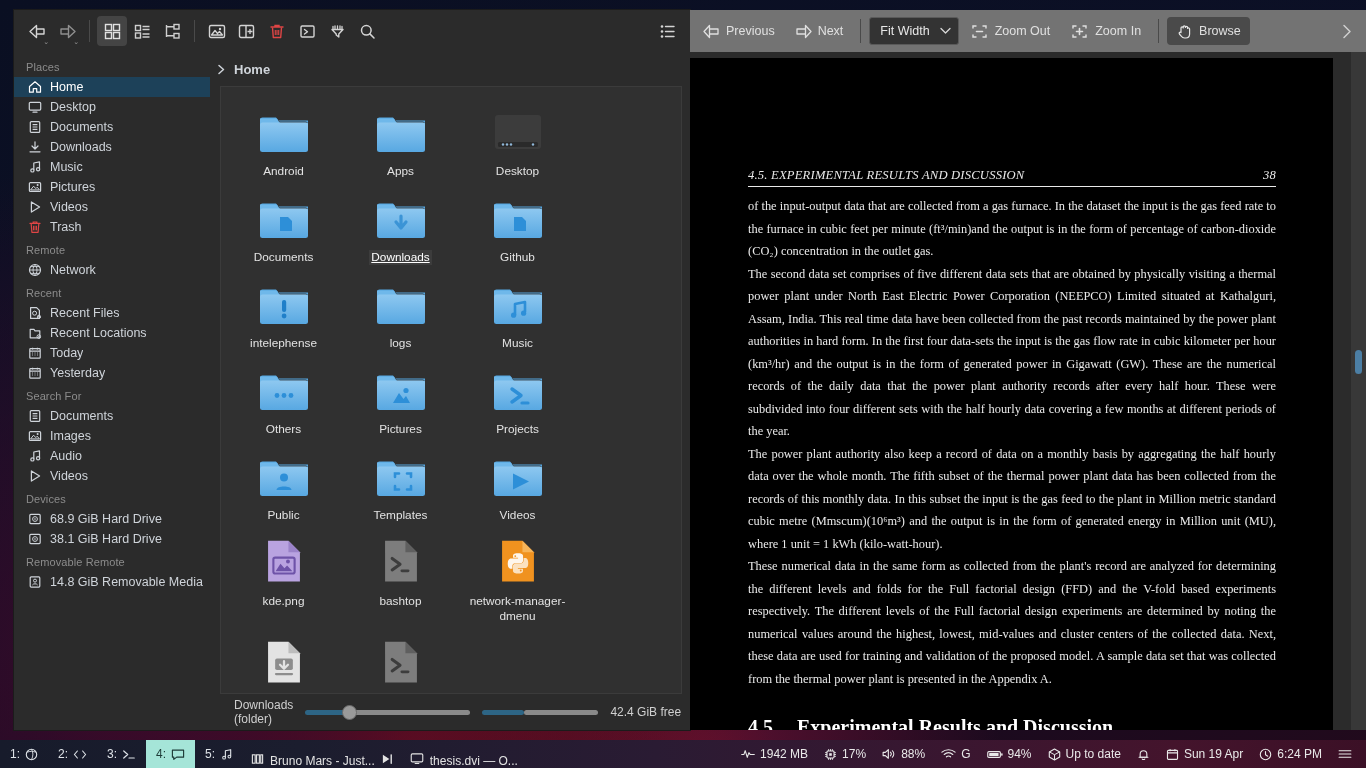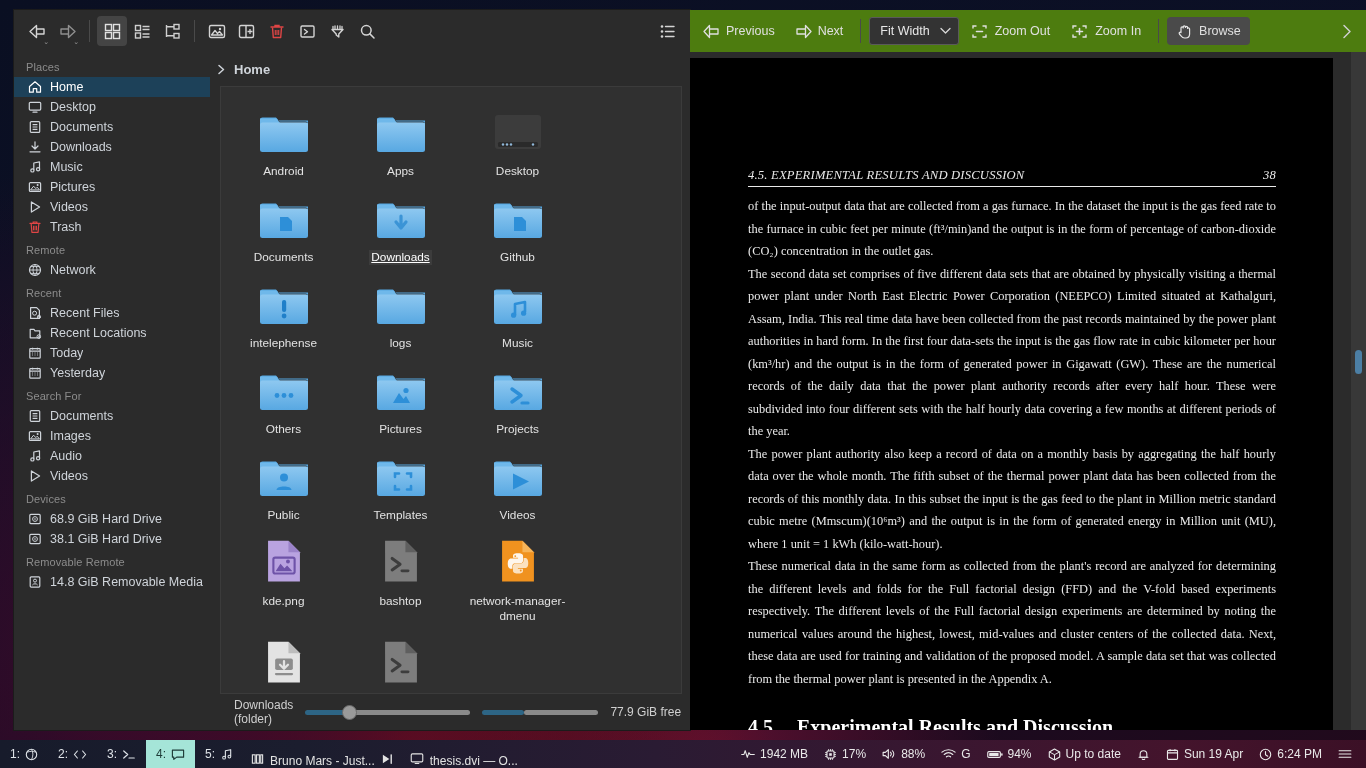--- a/index.html
+++ b/index.html
@@ -57,21 +57,21 @@
   .zs-track { height:5px; border-radius:3px; }
   .zs-a { width:42px; background:#2d6585; }
   .zs-b { width:118px; background:#8a8a8a; }
   .zs-knob { width:15px; height:15px; border-radius:50%; background:#9a9a9a; border:1px solid #6a6a6a; margin:0 -5px; z-index:2; }
   .zs-c { width:42px; background:#2d6585; margin-left:12px; }
   .zs-d { width:74px; background:#8a8a8a; }
   #freespace { font-size:12px; color:#d0d0d0; white-space:nowrap; }
   
   #pdf {
     position:absolute; left:690px; top:10px; width:676px; height:720px;
-    background:#4d7c0f; display:flex; flex-direction:column;
+    background:#737373; display:flex; flex-direction:column;
   }
   #pdf-toolbar { height:42px; flex:0 0 42px; display:flex; align-items:center; padding:0 6px 0 4px; gap:2px; }
   .pbtn { height:28px; display:flex; align-items:center; gap:6px; padding:0 9px; border-radius:4px; color:#e0e0e0; font-size:12.5px; white-space:nowrap; }
   .pbtn.active { background:#4a4a4a; }
   .pselect {
     height:28px; display:flex; align-items:center; gap:10px; padding:0 7px 0 10px;
     border:1px solid #5a5a5a; border-radius:3px; color:#e8e8e8; font-size:12.5px; background:#333;
   }
   .pdf-sep { width:1px; height:24px; background:#4a4a4a; margin:0 6px; }
   #pdf-overflow { margin-left:auto; width:26px; height:28px; display:flex; align-items:center; justify-content:center; color:#cfcfcf; }
@@ -735,21 +735,21 @@
             <i></i>
           </div>
         <span>Downloads (folder)</span>
         <div id="zoomslider">
           <div class="zs-track zs-a"></div>
           <div class="zs-knob"></div>
           <div class="zs-track zs-b"></div>
           <div class="zs-track zs-c"></div>
           <div class="zs-track zs-d"></div>
         </div>
-        <span id="freespace">77.9 GiB free</span>
+        <span id="freespace">42.4 GiB free</span>
       </div>
     </div>
   </div>
 </div>
 
 <div id="pdf">
   <div id="pdf-toolbar">
     <div class="pbtn">
       <svg width="17" height="15" viewBox="0 0 17 15">
           <path d="M6.5 1.5 L1 7.5 L6.5 13.5 L6.5 10 L6.5 5 Z" fill="none" stroke="#e0e0e0" stroke-width="1.3" stroke-linejoin="round"></path>

